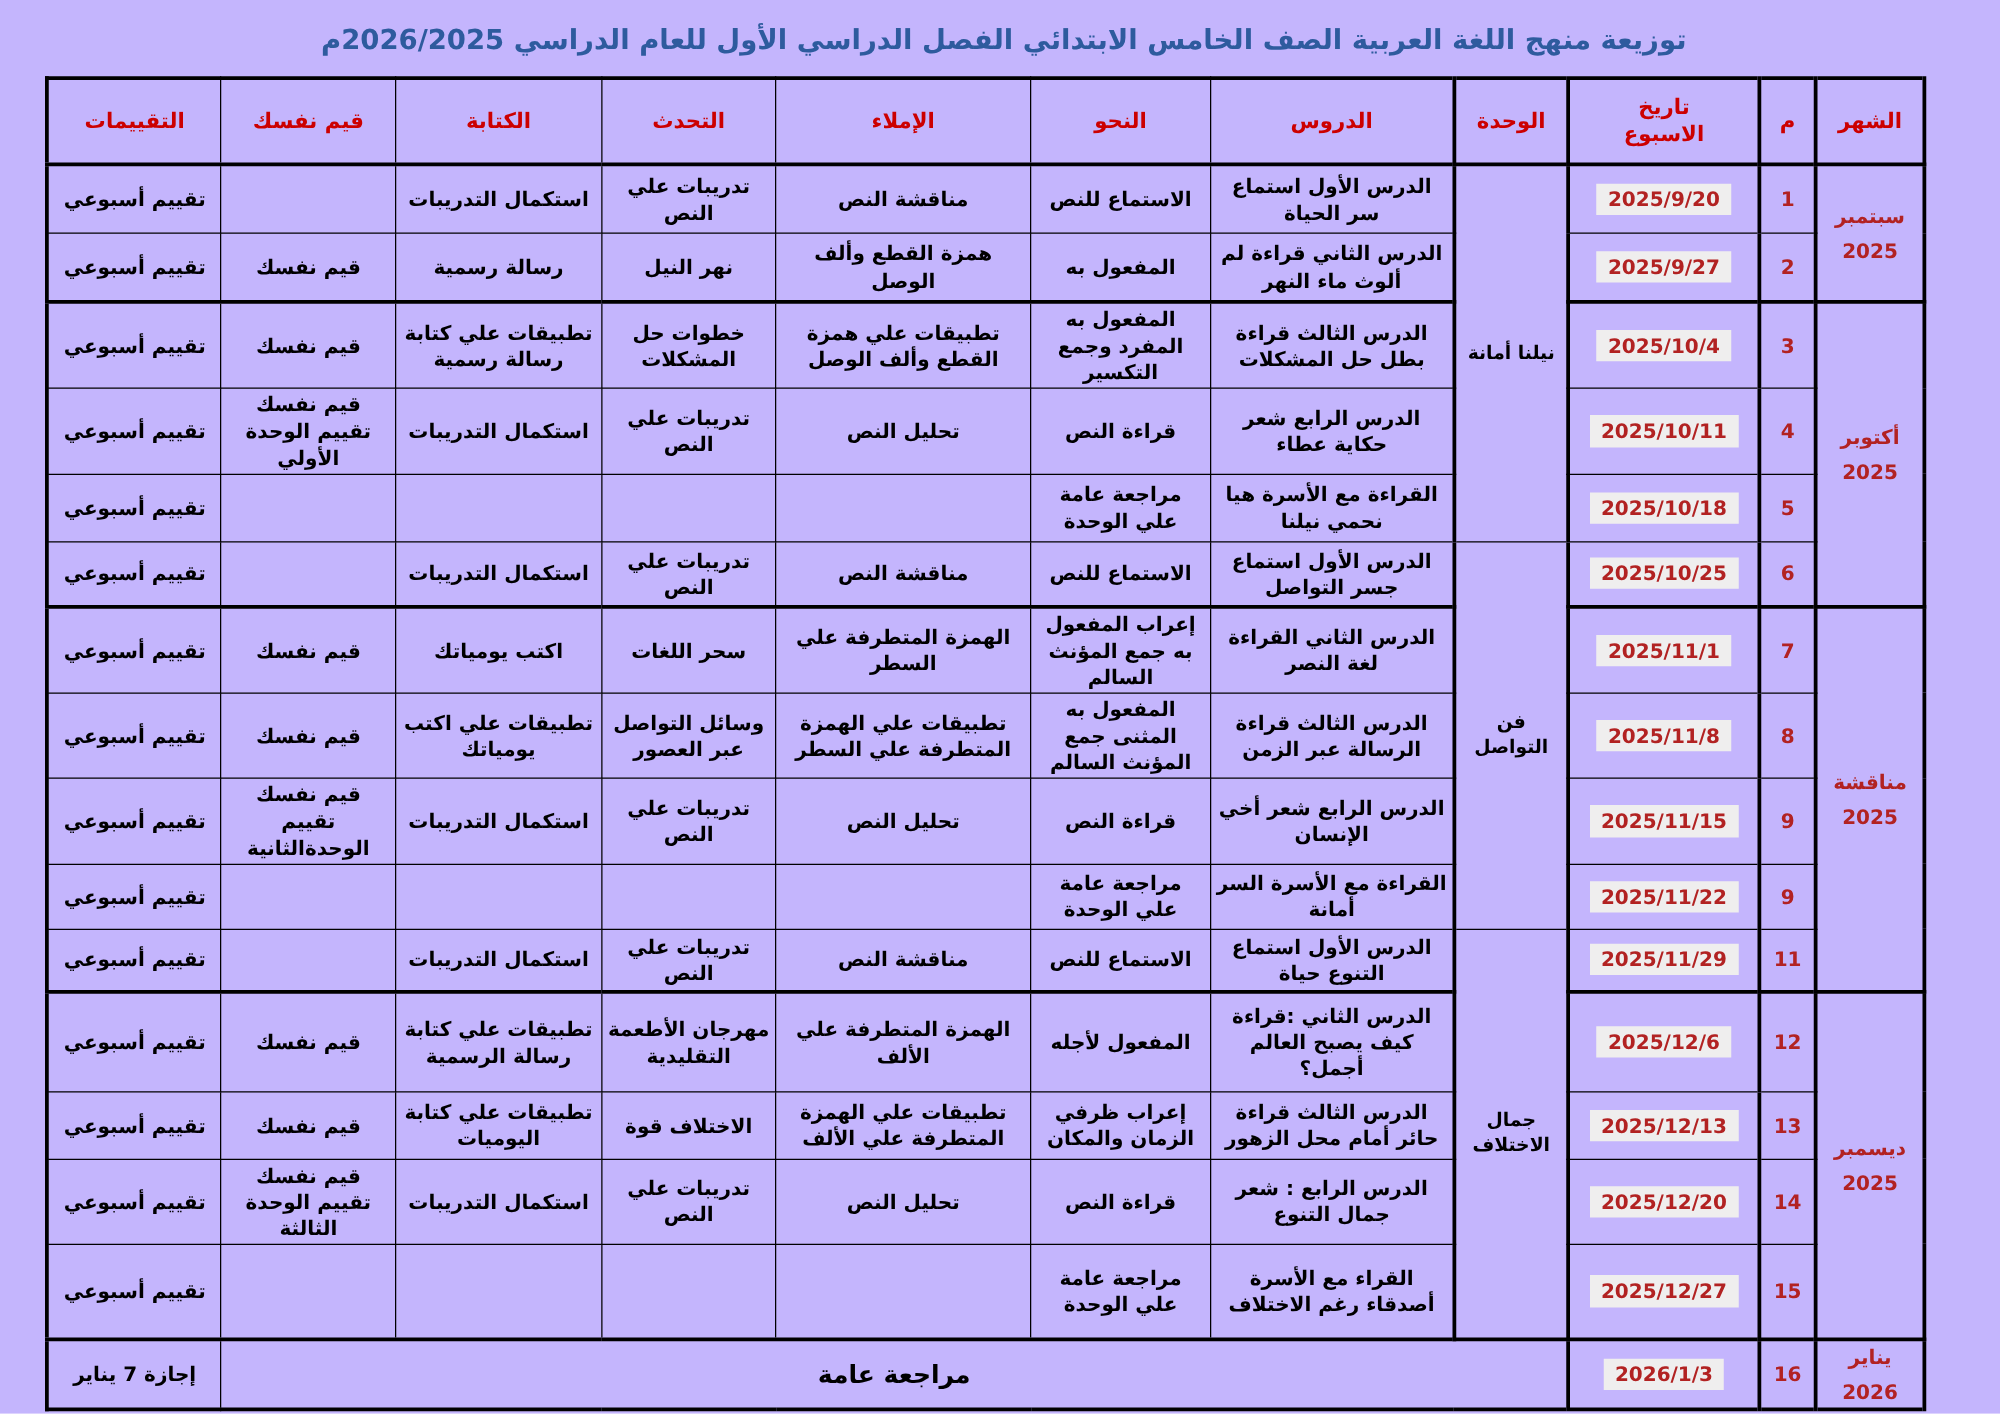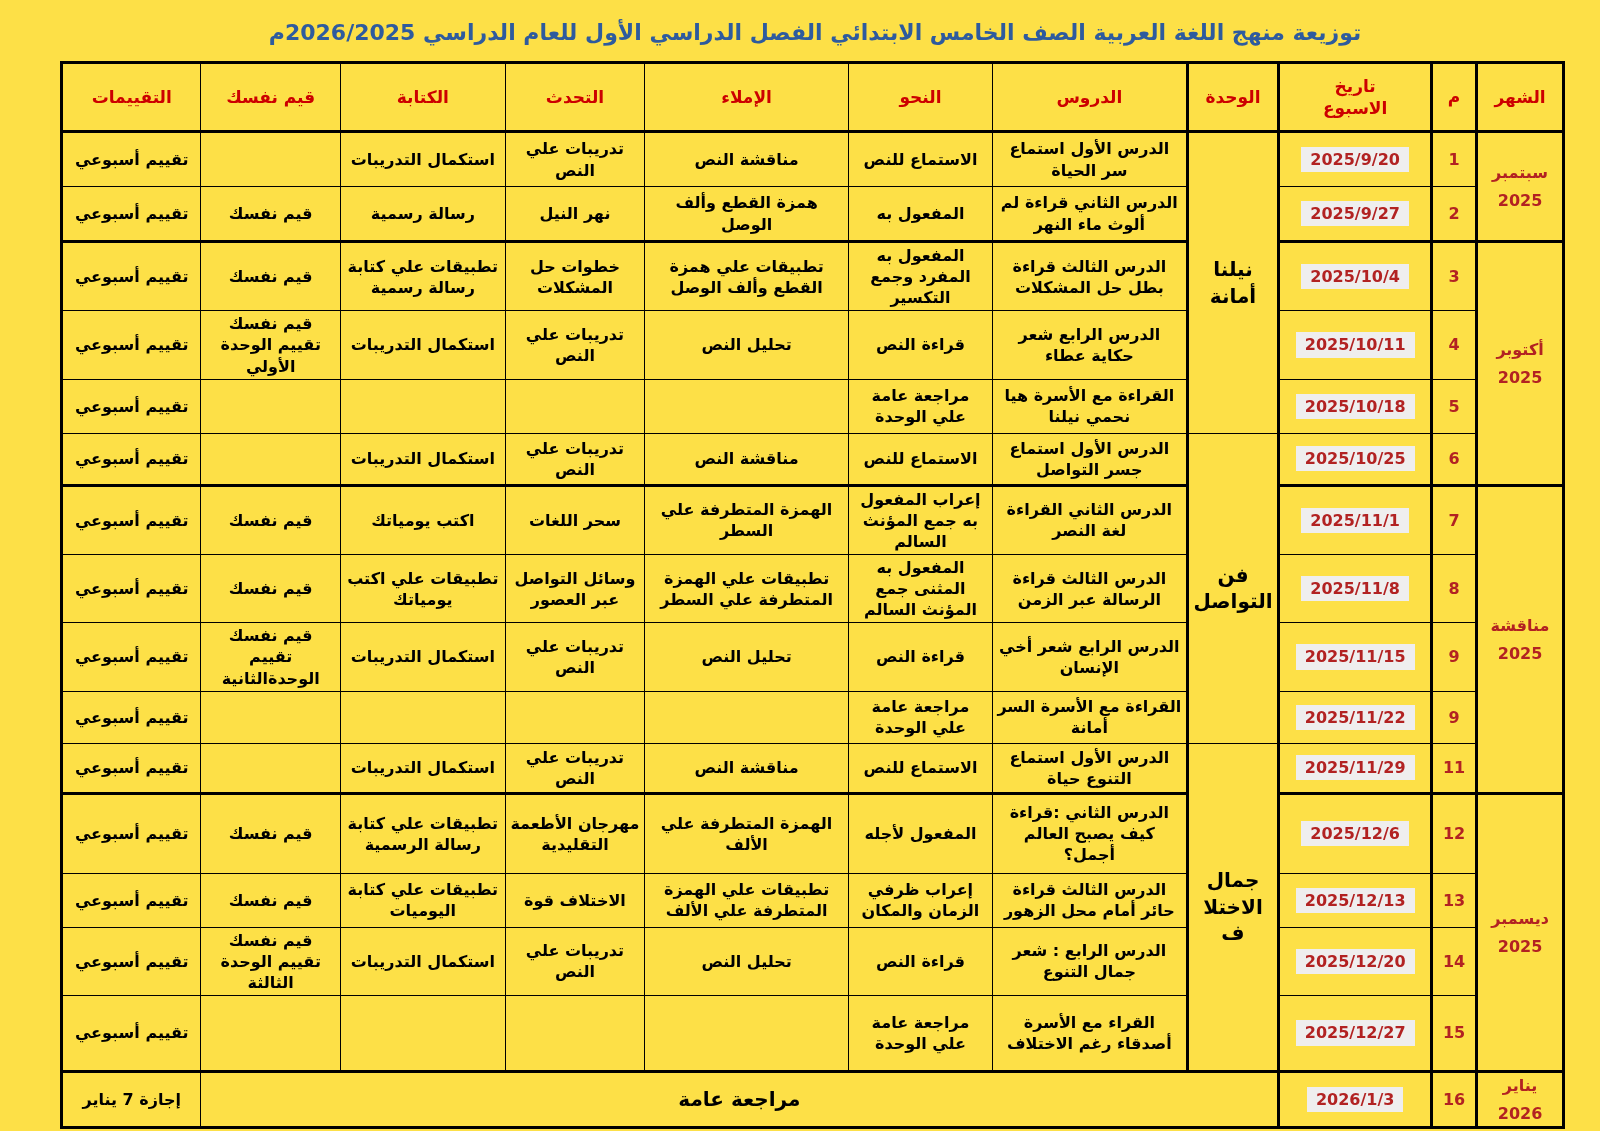--- a/index.html
+++ b/index.html
@@ -1,19 +1,19 @@
 <!DOCTYPE html>
 <html lang="ar"><head>
 <meta charset="utf-8">
 <style>
   html,body{margin:0;padding:0;background:#ffffff;}
   .page{
-    width:1600px;height:1131px;overflow:hidden;background:#fde047;
+    width:1600px;height:1131px;overflow:hidden;background:#c4b5fd;
     font-family:"DejaVu Sans",sans-serif;box-sizing:border-box;
-    padding:16px 30px 0 60px;
+    padding:16px 30px 0 36px;
   }
   .title{
     text-align:center;color:#2e5b9e;font-weight:700;font-size:22px;
     margin:4px 0 16px 0;direction:rtl;
   }
   table.curriculum{
     width:1505px;border-collapse:collapse;border:3px solid #000;
     table-layout:fixed;direction:rtl;
   }
   col.c-month{width:5.8%;} col.c-num{width:3.0%;} col.c-date{width:10.2%;}
@@ -28,21 +28,21 @@
   .curriculum thead th{
     color:#cc0000;font-size:17px;border-bottom:3px solid #000;
     white-space:pre-line;height:62px;
   }
   .vthick{border-left:3px solid #000 !important;border-right:3px solid #000 !important;}
   .thick-b{border-bottom:3px solid #000 !important;}
   td.cell-num,td.cell-date{color:#b22222;}
   td.cell-month{color:#b22222;font-size:16px;text-align:center;}
   td.cell-month .m-year{margin-top:7px;}
   .date-chip{background:#efeeee;padding:2px 9px;display:inline-block;}
-  td.cell-unit{font-size:20px;}
+  td.cell-unit{font-size:15px;}
   td.cell-lesson{font-size:16px;}
   td.cell-review{font-size:20px;}
 </style>
 </head>
 <body>
 
 <div class="page">
   <div class="title">توزيعة منهج اللغة العربية الصف الخامس الابتدائي الفصل الدراسي الأول للعام الدراسي 2026/2025م</div>
 
   <table class="curriculum">

